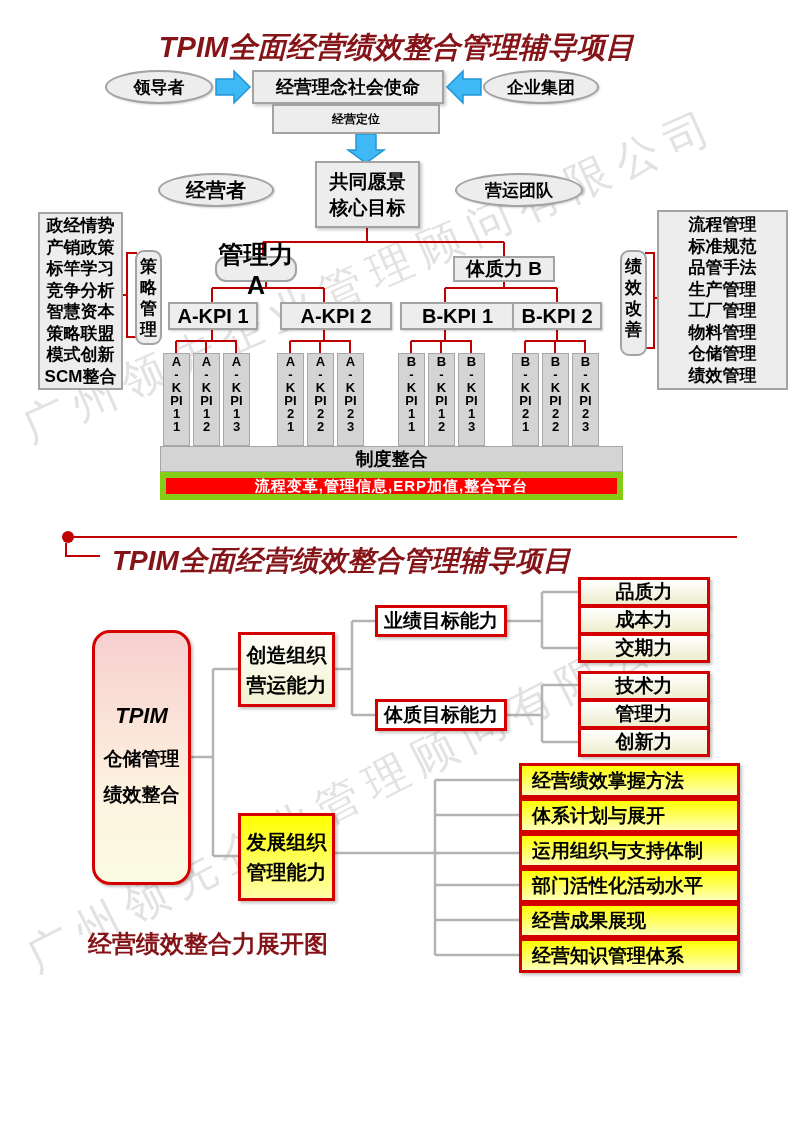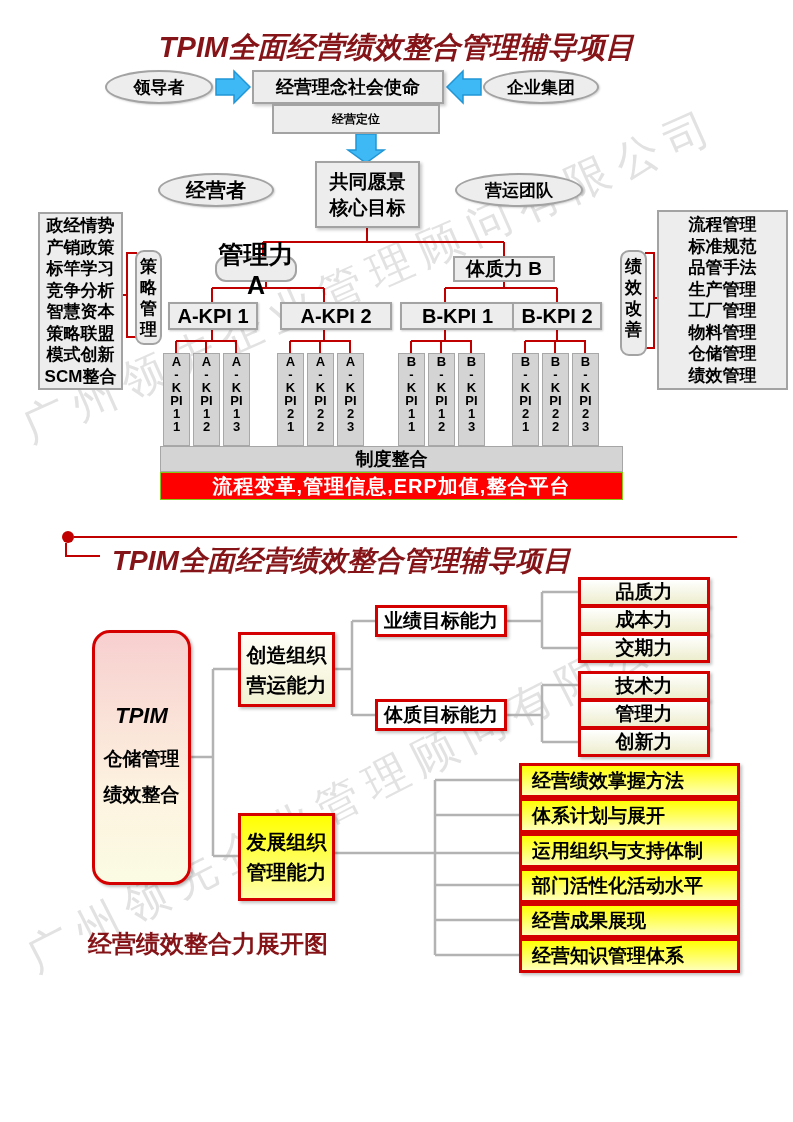--- a/index.html
+++ b/index.html
@@ -122,21 +122,21 @@
   <div class="abs fg strip" style="left:307px;">A-KPI22</div>
   <div class="abs fg strip" style="left:337px;">A-KPI23</div>
   <div class="abs fg strip" style="left:398px;">B-KPI11</div>
   <div class="abs fg strip" style="left:428px;">B-KPI12</div>
   <div class="abs fg strip" style="left:458px;">B-KPI13</div>
   <div class="abs fg strip" style="left:512px;">B-KPI21</div>
   <div class="abs fg strip" style="left:542px;">B-KPI22</div>
   <div class="abs fg strip" style="left:572px;">B-KPI23</div>
 
   <div class="abs fg ctr b" style="left:160px;top:446px;width:463px;height:26px;font-size:18px;background:#d4d4d4;border:1px solid #a6a6a6;">制度整合</div>
-  <div class="abs fg ctr b" style="left:160px;top:472px;width:463px;height:28px;font-size:20px;background:#fe0000;color:#fff;border:1px solid #84cc16;letter-spacing:1px;">流程变革,管理信息,ERP加值,整合平台</div>
+  <div class="abs fg ctr b" style="left:160px;top:472px;width:463px;height:28px;font-size:15px;background:#fe0000;color:#fff;border:6px solid #84cc16;letter-spacing:1px;">流程变革,管理信息,ERP加值,整合平台</div>
 
   <div class="abs fg title" style="left:112px;top:542px;font-size:28px;">TPIM全面经营绩效整合管理辅导项目</div>
 
   <div class="abs fg redbox ctr" style="left:92px;top:630px;width:99px;height:255px;flex-direction:column;gap:12px;background:linear-gradient(180deg,#f7cfcf 0%,#fdf3e0 65%,#fbfbe3 100%);border-radius:18px;">
     <div class="b" style="font-style:italic;font-size:22px;">TPIM</div>
     <div class="b pre" style="font-size:19px;line-height:36px;text-align:center;">仓储管理
 绩效整合</div>
   </div>
 
   <div class="abs fg redbox ctr b pre" style="left:238px;top:632px;width:97px;height:75px;font-size:20px;line-height:30px;background:linear-gradient(180deg,#fffef6,#f2f2d4);">创造组织

